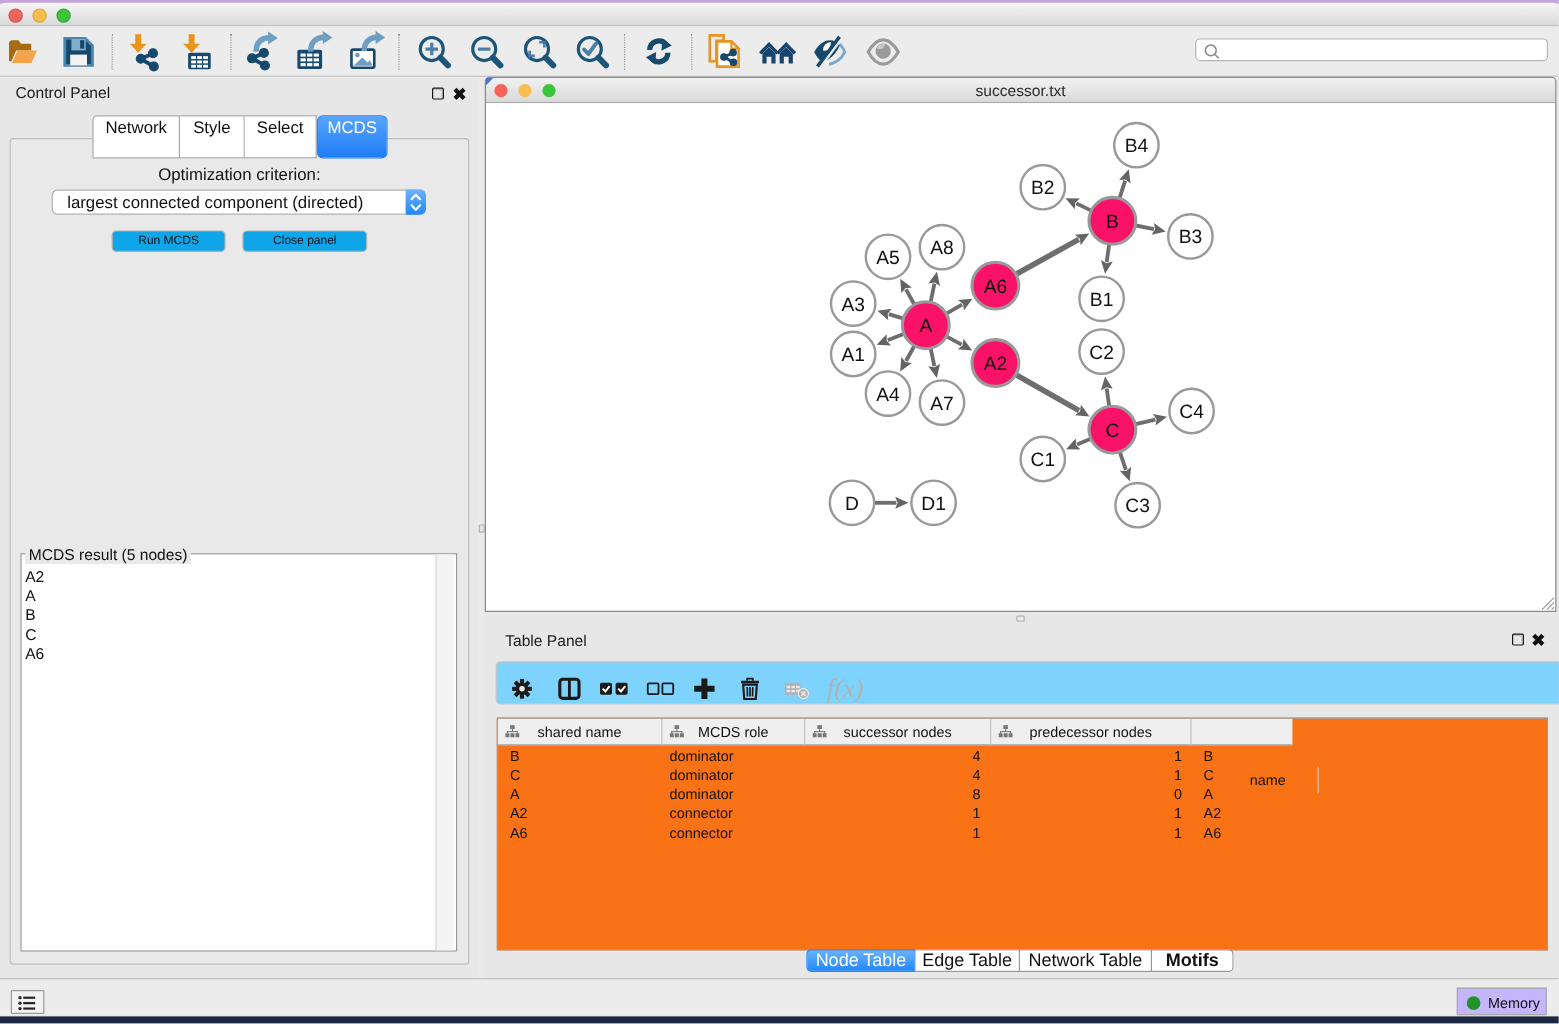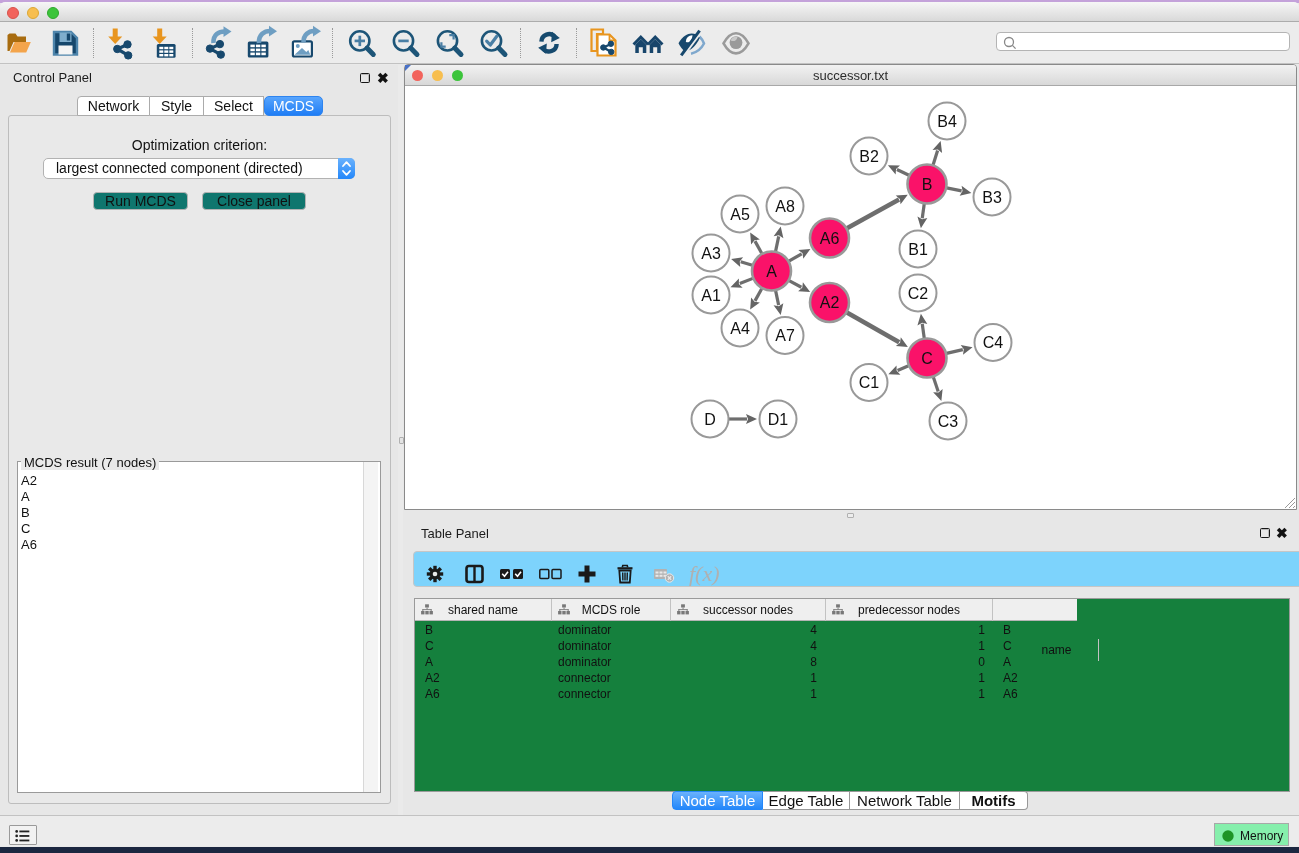--- a/index.html
+++ b/index.html
@@ -22,61 +22,61 @@
   background:#fff; border:1px solid #b4b4b4; border-radius:4px; }
 
 #content { left:0; top:65px; width:1299px; height:750px; background:#e7e7e7; }
 #vdiv { left:398px; top:65px; width:5px; height:750px; background:#eaeaea; }
 
 #cpTitle { left:13px; top:70px; font-size:13px; color:#1c1c1c; }
 .winbtn-max { position:absolute; width:10px; height:10px; border:1.8px solid #161616; border-radius:1.5px; box-shadow:inset -1px 1px 0 #b9b9b9; }
 .winbtn-x { position:absolute; font-size:14px; font-weight:bold; color:#111; line-height:12px; }
 #cpPanel { left:8px; top:115px; width:383px; height:689px; background:#e9e9e9;
   border:1px solid #bdbdbd; border-radius:3px; }
-.tab { position:absolute; top:96px; height:20px; background:#fff; border:1px solid #ababab;
+.tab { position:absolute; top:96px; height:36px; background:#fff; border:1px solid #ababab;
   font-size:14px; color:#111; text-align:center; line-height:19px; }
 .tabsel { background:linear-gradient(#58a5fd,#1f7df5); color:#fff; border-color:#2e84ef; }
 #optLabel { left:0px; top:137px; width:399px; text-align:center; font-size:14px; color:#111; }
 #dropdown { left:43px; top:158px; width:312px; height:21px; background:#fff;
   border:1px solid #b2b2b2; border-radius:5px; font-size:14px; color:#111; line-height:19px;
   padding-left:12px; }
 #ddBtn { position:absolute; right:-1px; top:-1px; width:17px; height:21px; border-radius:0 5px 5px 0;
   background:linear-gradient(#6ab2fd,#2387fa); }
-.btn { position:absolute; top:192px; height:18px; background:#0f766e; border:1px solid #b2b2b2;
-  border-radius:4px; font-size:14px; color:#111; text-align:center; line-height:16px; }
+.btn { position:absolute; top:192px; height:18px; background:#0ea5e9; border:1px solid #b2b2b2;
+  border-radius:4px; font-size:10px; color:#111; text-align:center; line-height:16px; }
 #fieldset { left:17px; top:461px; width:364px; height:332px; border:1px solid #9a9a9a;
   background:#fff; }
 #legend { left:21px; top:455px; background:#e9e9e9; padding:0 3px; font-size:13px; color:#111; }
 #mcdsList { left:21px; top:473px; font-size:13px; color:#111; line-height:16px; }
 #listScroll { left:363px; top:462px; width:15px; height:330px; background:#f4f4f4; border-left:1px solid #d8d8d8; }
 
 #netwin { left:404px; top:64px; width:893px; height:446px; background:#fff; border:1px solid #8a8a8a; border-radius:4px 4px 0 0; }
 #nettb { position:absolute; left:0; top:0; width:891px; height:21px;
   background:linear-gradient(#f2f2f2,#d8d8d8); border-bottom:1px solid #a8a8a8; border-radius:3px 3px 0 0; }
 #nettb .title { position:absolute; left:0; right:0; top:3px; text-align:center; font-size:13px; color:#2c2c2c; }
 .tl2 { position:absolute; width:11px; height:11px; border-radius:50%; top:5px; }
 
 #tpTitle { left:421px; top:526px; font-size:13px; color:#1c1c1c; }
 #tptb { left:413px; top:551px; width:1027px; height:36px; background:#7dd3fc;
   border:1px solid #c6c6c6; border-radius:4px; }
-#tbl { left:414px; top:598px; width:876px; height:194px; background:#15803d; border:1px solid #9a9a9a; }
+#tbl { left:414px; top:598px; width:876px; height:194px; background:#f97316; border:1px solid #9a9a9a; }
 #tblHead { position:absolute; left:0; top:0; width:662px; height:22px; background:#efefef;
   border-bottom:1px solid #b4b4b4; }
 .th { position:absolute; top:0; height:22px; border-right:1px solid #c2c2c2; font-size:12px;
   color:#111; text-align:center; line-height:22px; }
 .hic { position:absolute; left:6px; top:5px; }
 .td { position:absolute; font-size:12px; color:#111; height:16px; line-height:16px; }
 
 .btab { position:absolute; top:791px; height:19px; border:1px solid #989898; background:#fff;
   font-size:15px; color:#111; text-align:center; line-height:18px; }
 .btabsel { background:linear-gradient(#6ab2fd,#2387fa); color:#fff; border-color:#2387fa; }
 
 #statusbar { left:0; top:815px; width:1299px; height:31px; background:#ececec; border-top:1px solid #c2c2c2; }
 #wallBot { left:0; top:847px; width:1299px; height:6px; background:#1b2740; }
-#memBtn { position:absolute; left:1214px; top:7px; width:75px; height:23px; background:#86efac;
+#memBtn { position:absolute; left:1214px; top:7px; width:75px; height:23px; background:#c4b5fd;
   border:1px solid #a8a8a8; font-size:12px; color:#111; }
 #listBtn { position:absolute; left:9px; top:9px; width:28px; height:20px; border:1px solid #9a9a9a;
   background:#f2f2f2; border-radius:1px;}
 </style>
 </head>
 <body>
 <div class="abs" id="content"></div>
 <div class="abs" id="vdiv"></div>
 
 <div class="abs" id="wallTop"></div>
@@ -235,21 +235,21 @@
     <svg width="17" height="21" viewBox="0 0 17 21">
       <path d="M5 8 L8.5 4.2 L12 8" fill="none" stroke="#fff" stroke-width="1.8" stroke-linecap="round" stroke-linejoin="round"></path>
       <path d="M5 13 L8.5 16.8 L12 13" fill="none" stroke="#fff" stroke-width="1.8" stroke-linecap="round" stroke-linejoin="round"></path>
     </svg>
   </div>
 </div>
 <div class="btn" style="left:93px;width:95px;">Run MCDS</div>
 <div class="btn" style="left:202px;width:104px;">Close panel</div>
 <div class="abs" id="fieldset"></div>
 <div class="abs" id="listScroll"></div>
-<div class="abs" id="legend">MCDS result (7 nodes)</div>
+<div class="abs" id="legend">MCDS result (5 nodes)</div>
 <div class="abs" id="mcdsList">A2<br>A<br>B<br>C<br>A6</div>
 
 <div class="abs" id="netwin">
   <div id="nettb">
     <div class="tl2" style="left:7px;background:#f2635c;"></div>
     <div class="tl2" style="left:27px;background:#f7be4f;"></div>
     <div class="tl2" style="left:47px;background:#3cc43b;"></div>
     <div class="title">successor.txt</div>
   </div>
   <svg id="graph" width="891" height="423" style="position:absolute;left:0;top:22px;">

